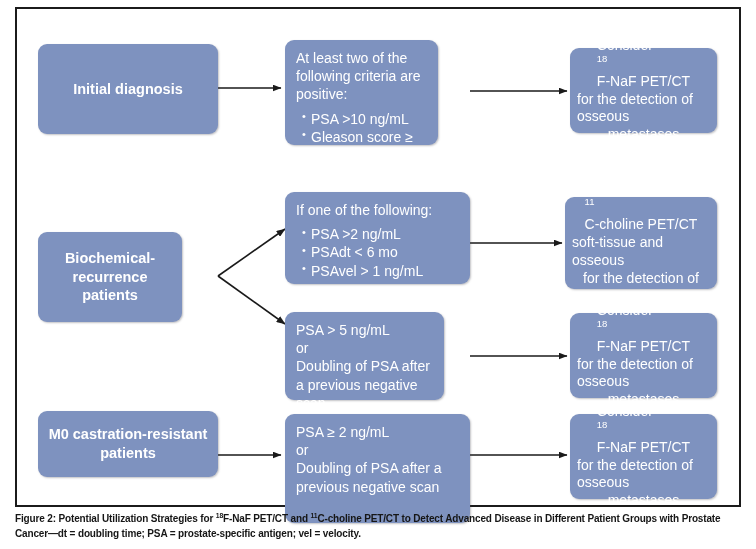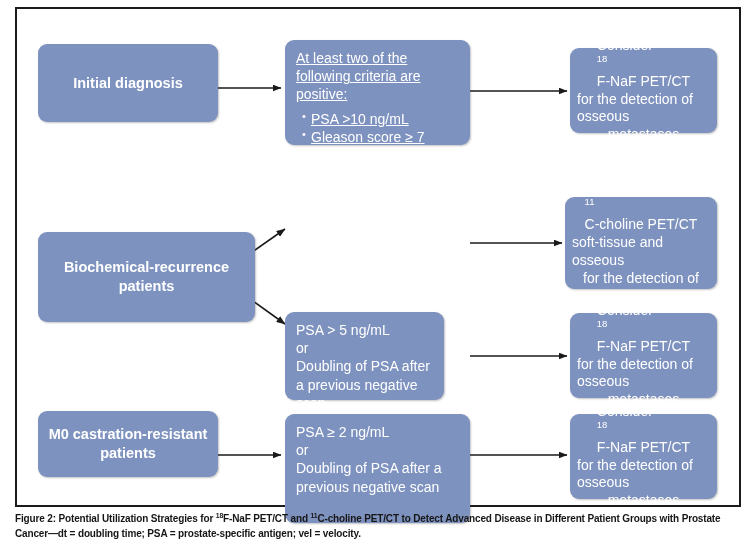--- a/index.html
+++ b/index.html
@@ -129,45 +129,53 @@
     <line x1="218" y1="276" x2="285" y2="229" stroke="#1a1a1a" stroke-width="1.6" marker-end="url(#ah)"></line>
     <line x1="218" y1="276" x2="285" y2="324" stroke="#1a1a1a" stroke-width="1.6" marker-end="url(#ah)"></line>
 
     <line x1="470" y1="243" x2="562" y2="243" stroke="#1a1a1a" stroke-width="1.6" marker-end="url(#ah)"></line>
     <line x1="470" y1="356" x2="567" y2="356" stroke="#1a1a1a" stroke-width="1.6" marker-end="url(#ah)"></line>
 
     <line x1="218" y1="455" x2="281" y2="455" stroke="#1a1a1a" stroke-width="1.6" marker-end="url(#ah)"></line>
     <line x1="470" y1="455" x2="567" y2="455" stroke="#1a1a1a" stroke-width="1.6" marker-end="url(#ah)"></line>
   </svg>
 
-  <div class="node" style="left:38px; top:44px; width:180px; height:78px;">
+  <div class="node" style="left:38px; top:44px; width:180px; height:90px;">
     <div class="node-label">Initial diagnosis</div>
   </div>
 
-  <div class="node crit" style="left:285px; top:40px; width:185px; height:105px;text-decoration:underline;">
+  <div class="node crit" style="left:285px; top:40px; width:153px; height:105px;">
     <span class="lead">At least two of the following criteria are positive:</span>
     <ul>
       <li>PSA &gt;10 ng/mL</li>
       <li>Gleason score ≥ 7</li>
       <li>Palpable disease (≥ T2b)</li>
     </ul>
   </div>
 
   <div class="node" style="left:570px; top:48px; width:147px; height:85px;">
     <div class="outcome">
       <span><span>Consider </span><sup>18</sup><span>F-NaF PET/CT</span></span>
       <span>for the detection of osseous</span>
       <span>metastases</span>
     </div>
   </div>
 
-  <div class="node" style="left:38px; top:232px; width:217px; height:90px;">
+  <div class="node" style="left:38px; top:232px; width:144px; height:90px;">
     <div class="node-label">Biochemical-recurrence patients</div>
   </div>
 
+  <div class="node crit" style="left:285px; top:192px; width:185px; height:92px;">
+    <span class="lead">If one of the following:</span>
+    <ul>
+      <li>PSA &gt;2 ng/mL</li>
+      <li>PSAdt &lt; 6 mo</li>
+      <li>PSAvel &gt; 1 ng/mL</li>
+    </ul>
+  </div>
 
   <div class="node" style="left:565px; top:197px; width:152px; height:92px;">
     <div class="outcome">
       <span><span>Consider </span><sup>11</sup><span>C-choline PET/CT</span></span>
       <span>soft-tissue and osseous</span>
       <span>for the detection of</span>
       <span>metastases</span>
     </div>
   </div>
 

